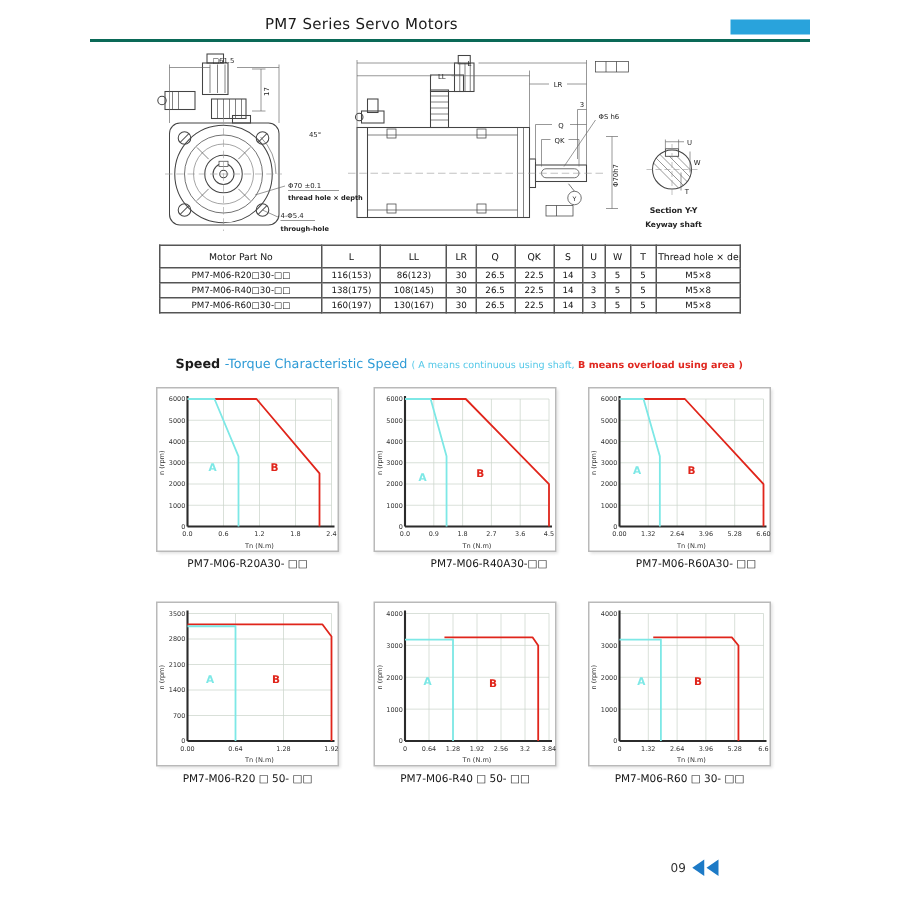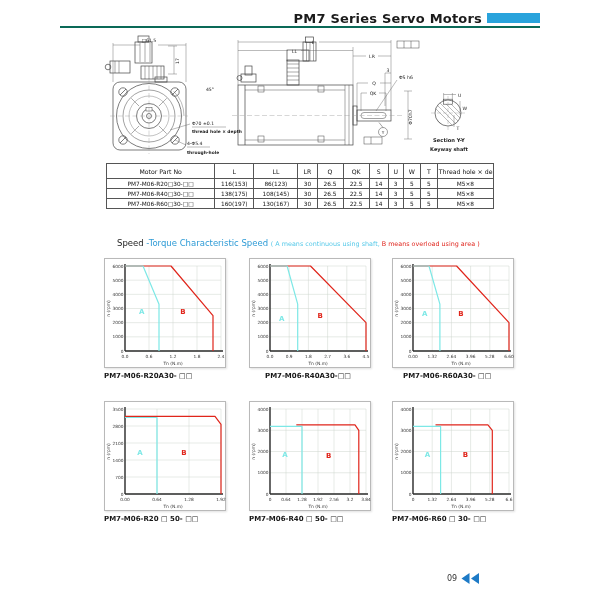--- a/index.html
+++ b/index.html
@@ -1,45 +1,45 @@
 <!DOCTYPE html>
 <html><head>
 <meta charset="utf-8">
 <style>
   *{margin:0;padding:0;box-sizing:border-box}
   html,body{width:600px;height:600px;background:#fff;font-family:"DejaVu Sans",sans-serif}
   .page{position:absolute;inset:0;width:600px;height:600px;background:#fff;overflow:hidden}
 
-  .header-title{position:absolute;top:11px;left:0;width:482px;text-align:right;
-    font-size:13px;font-weight:bold;color:#1b1b1b;letter-spacing:.2px}
+  .header-title{position:absolute;top:11px;left:0;width:482px;text-align:center;
+    font-size:10px;font-weight:normal;color:#1b1b1b;letter-spacing:.2px}
   .header-bar{position:absolute;top:13px;left:487px;width:53px;height:10px;background:#29a3dc}
   .header-rule{position:absolute;top:26px;left:60px;width:480px;height:2px;background:#0a6957}
 
   .drawing{position:absolute;top:33px;left:60px}
   .drawing text{fill:#222}
 
   .spec-table{position:absolute;top:163px;left:106px;width:388px;border-collapse:collapse;
     table-layout:fixed;color:#111}
   .spec-table th,.spec-table td{border:1px solid #555;text-align:center;padding:0 1px;
     overflow:hidden;white-space:nowrap}
   .spec-table th{font-weight:normal;font-size:6.2px;height:15px}
   .spec-table td{height:10px;font-size:5.8px}
 
   .section-title{position:absolute;top:238px;left:117px;font-size:8.5px;white-space:nowrap}
-  .st-speed{color:#1b1b1b;font-weight:normal}
+  .st-speed{color:#1b1b1b;font-weight:bold}
   .st-torque{color:#2e9bd6}
   .st-note-a{color:#54c8e8;font-size:6.4px}
-  .st-note-b{color:#e02820;font-size:6.4px;font-weight:normal}
+  .st-note-b{color:#e02820;font-size:6.4px;font-weight:bold}
 
   .chart-cell{position:absolute;width:122px;height:110px;background:#fff;
     border:1px solid #b9b9b9;box-shadow:1px 1px 2px rgba(0,0,0,.12)}
   .c0{left:104px;top:258px}.c1{left:249px;top:258px}.c2{left:392px;top:258px}
   .c3{left:104px;top:401px}.c4{left:249px;top:401px}.c5{left:392px;top:401px}
-  .chart-caption{position:absolute;width:122px;text-align:left;font-size:7px;
-    font-weight:700;color:#161616;white-space:nowrap}
+  .chart-caption{position:absolute;width:122px;text-align:center;font-size:7px;
+    font-weight:400;color:#161616;white-space:nowrap}
   .p0{left:104px;top:372px}.p1{left:265px;top:372px}.p2{left:403px;top:372px}
   .p3{left:104px;top:515px}.p4{left:249px;top:515px}.p5{left:392px;top:515px}
 
   .footer{position:absolute;top:572px;left:447px;display:flex;align-items:center;gap:3px}
   .footer-page{font-size:8px;color:#333}
 </style>
 </head>
 <body>
 
 <div class="page">

